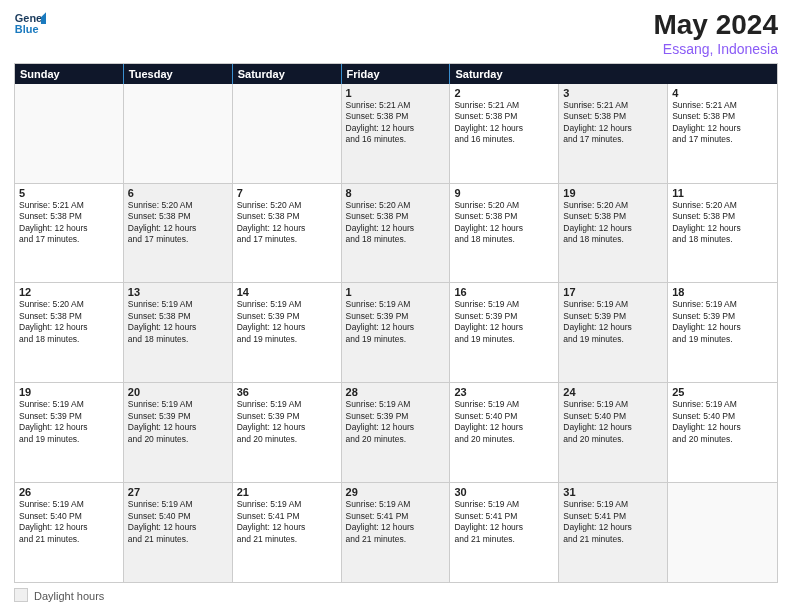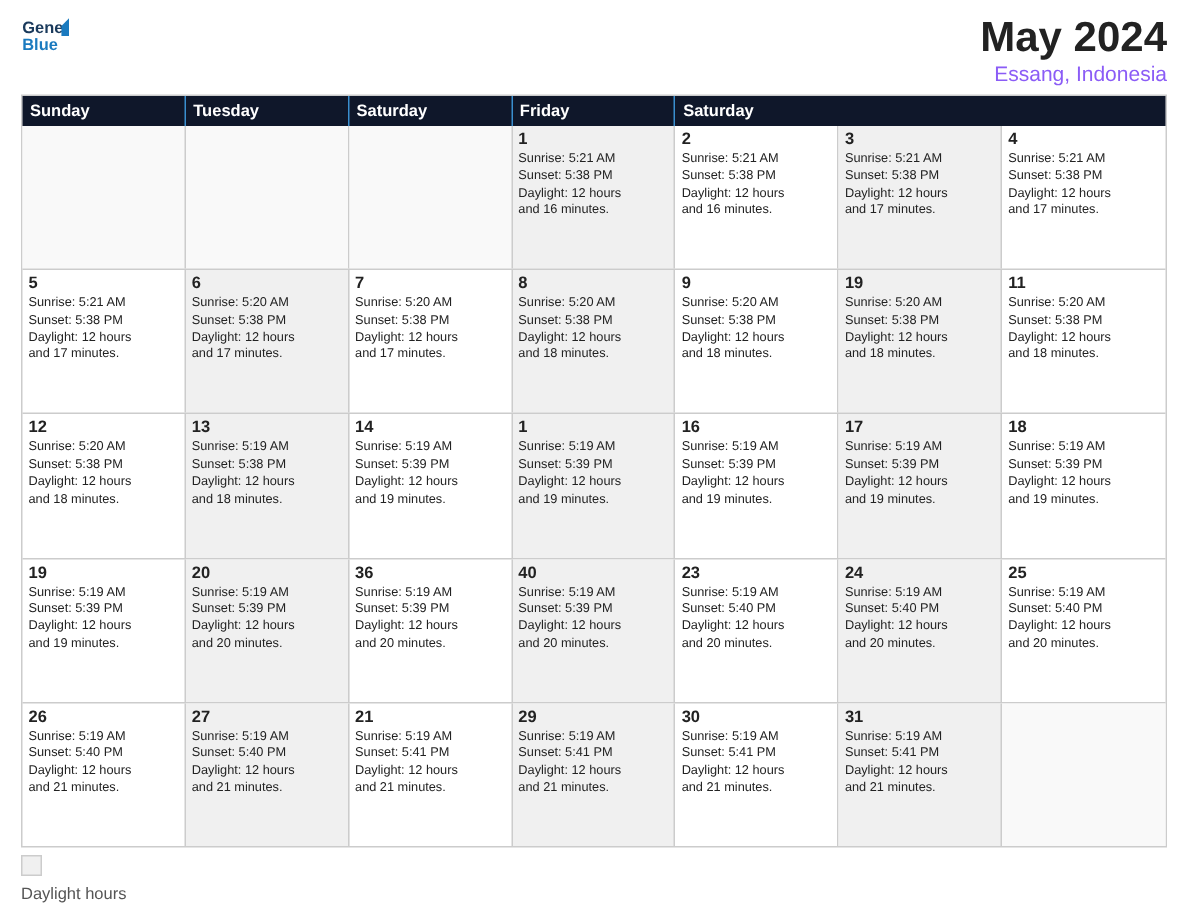--- a/index.html
+++ b/index.html
@@ -98,23 +98,22 @@
     .cell-info {
       font-size: 8.5px;
       line-height: 1.35;
       color: #222;
     }
     .footer {
       margin-top: 5px;
       font-size: 11px;
       color: #555;
       display: flex;
-      align-items: flex-start;
+      align-items: flex-end;
       gap: 6px;
-      flex-direction: column;
     }
     .footer-box {
       width: 14px;
       height: 14px;
       background: #f0f0f0;
       border: 1px solid #ccc;
       display: inline-block;
     }
   </style>
 </head>
@@ -295,21 +294,21 @@
 and 20 minutes.</div>
           </div>
           <div class="cal-cell">
             <span class="day-num">36</span>
             <div class="cell-info" style="white-space: pre-line;">Sunrise: 5:19 AM
 Sunset: 5:39 PM
 Daylight: 12 hours
 and 20 minutes.</div>
           </div>
           <div class="cal-cell shaded">
-            <span class="day-num">40</span>
+            <span class="day-num">28</span>
             <div class="cell-info" style="white-space: pre-line;">Sunrise: 5:19 AM
 Sunset: 5:39 PM
 Daylight: 12 hours
 and 20 minutes.</div>
           </div>
           <div class="cal-cell">
             <span class="day-num">23</span>
             <div class="cell-info" style="white-space: pre-line;">Sunrise: 5:19 AM
 Sunset: 5:40 PM
 Daylight: 12 hours

